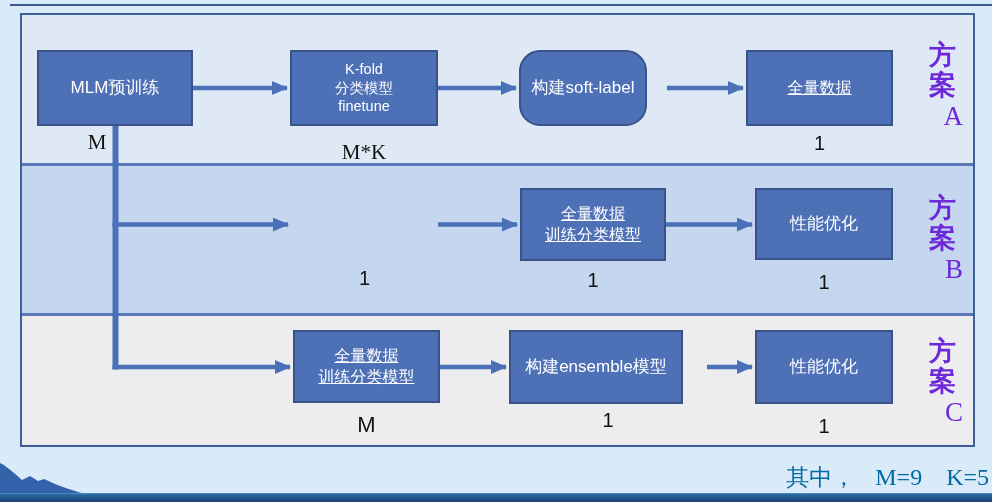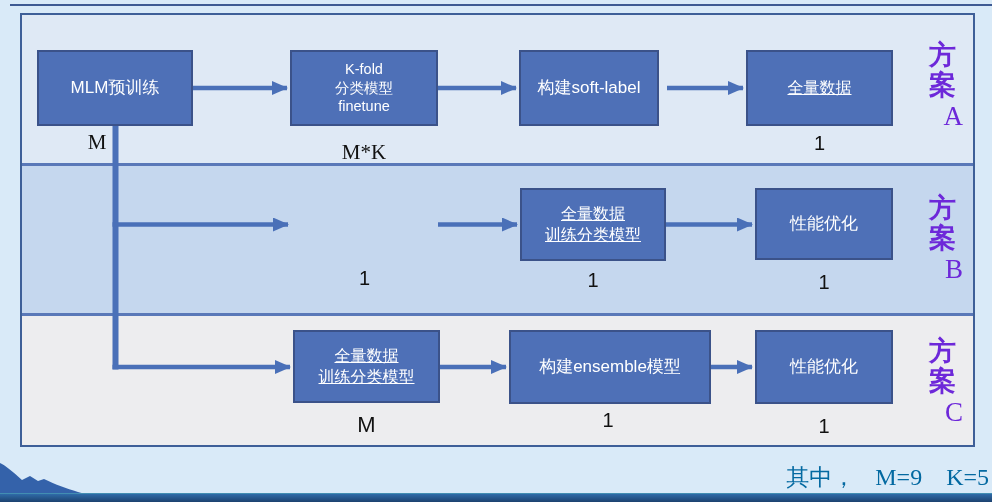--- a/index.html
+++ b/index.html
@@ -85,40 +85,40 @@
   </svg>
 
   <div class="node fs15" style="left:290px;top:50px;width:148px;height:76px;">
     <span class="ln">K-fold</span>
     <span class="ln">分类模型</span>
     <span class="ln">finetune</span>
   </div>
   <div class="node fs17" style="left:37px;top:50px;width:156px;height:76px;">
     <span class="ln">MLM预训练</span>
   </div>
-  <div class="node fs17" style="left:519px;top:50px;width:140px;height:76px;">
+  <div class="node fs17" style="left:519px;top:50px;width:128px;height:76px;border-radius:21px;">
     <span class="ln">构建soft-label</span>
   </div>
   <div class="node fs16" style="left:746px;top:50px;width:147px;height:76px;">
     <span class="ln">全量数据</span>
   </div>
 
   <div class="node fs16" style="left:520px;top:188px;width:146px;height:73px;">
     <span class="ln">全量数据</span>
     <span class="ln">训练分类模型</span>
   </div>
   <div class="node fs17" style="left:755px;top:188px;width:138px;height:72px;">
     <span class="ln">性能优化</span>
   </div>
 
   <div class="node fs16" style="left:293px;top:330px;width:147px;height:73px;">
     <span class="ln">全量数据</span>
     <span class="ln">训练分类模型</span>
   </div>
-  <div class="node fs17" style="left:509px;top:330px;width:202px;height:74px;align-items:center;">
+  <div class="node fs17" style="left:509px;top:330px;width:174px;height:74px;align-items:center;">
     <span class="ln">构建ensemble模型</span>
   </div>
   <div class="node fs17" style="left:755px;top:330px;width:138px;height:74px;">
     <span class="ln">性能优化</span>
   </div>
 
   <div class="count serif" style="left:57px;top:130px;width:80px;font-size:21px;">M</div>
   <div class="count serif" style="left:290px;top:140px;width:148px;font-size:21px;">M*K</div>
   <div class="count" style="left:746px;top:132px;width:147px;">1</div>
 

